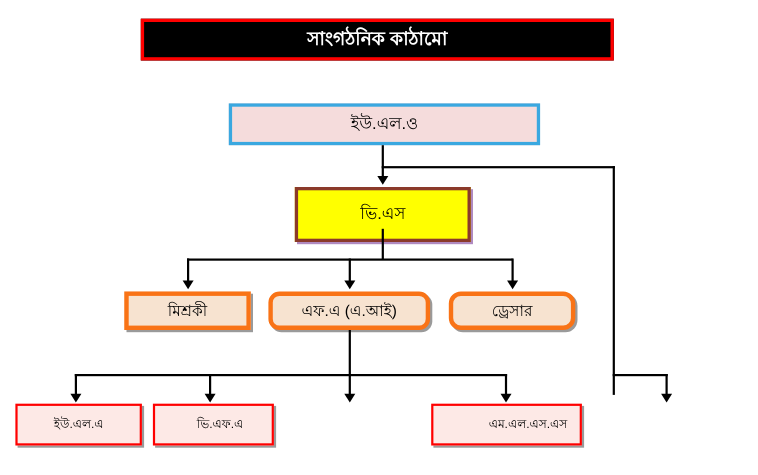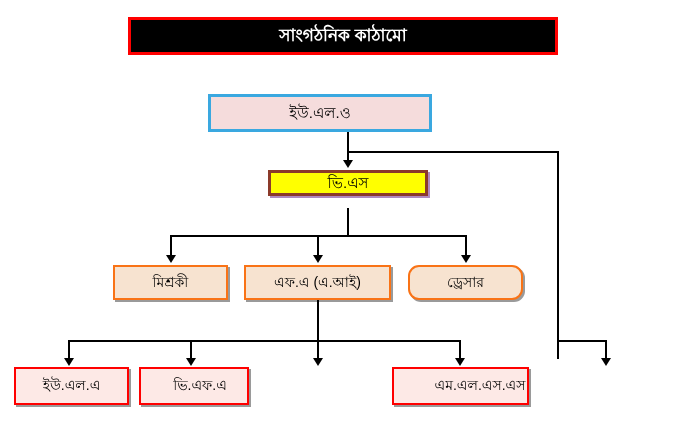--- a/index.html
+++ b/index.html
@@ -50,32 +50,32 @@
     background: #ffff00;
     border: 3px solid #8b3a2a;
     color: #000000;
     font-size: 15px;
     box-shadow: 2px 2px 0 #b08ac0;
   }
 
   
   .lvl3-box {
     background: #f7e3d0;
-    border: 2px solid #f97316;
+    border: 4px solid #f97316;
     color: #000000;
     font-size: 14px;
     box-shadow: 2px 2px 0 #9a9a9a;
   }
 
   
   .lvl4-box {
     background: #fde9e6;
     border: 2px solid #ff0000;
     color: #000000;
-    font-size: 14px;
+    font-size: 11px;
     box-shadow: 2px 2px 0 #9a9a9a;
   }
 
   .conn {
     position: absolute;
     background: #000000;
   }
   .vline { width: 2px; }
   .hline { height: 2px; }
 
@@ -88,27 +88,27 @@
     border-top: 8px solid #000000;
   }
 </style>
 </head>
 <body>
 
 <div id="canvas">
 
   <div class="node title-box" style="left:128px; top:17px; width:430px; height:38px;">সাংগঠনিক কাঠামো</div>
 
-  <div class="node lvl1-box" style="left:208px; top:94px; width:224px; height:38px;">ইউ.এল.ও</div>
+  <div class="node lvl1-box" style="left:208px; top:94px; width:283px; height:38px;">ইউ.এল.ও</div>
 
-  <div class="node lvl2-box" style="left:268px; top:170px; width:160px; height:26px;">ভি.এস</div>
+  <div class="node lvl2-box" style="left:268px; top:170px; width:160px; height:50px;">ভি.এস</div>
 
   <div class="node lvl3-box" style="left:113px; top:265px; width:115px; height:35px;">মিশ্রকী</div>
 
-  <div class="node lvl3-box" style="left:244px; top:265px; width:147px; height:35px;">এফ.এ (এ.আই)</div>
+  <div class="node lvl3-box" style="left:244px; top:265px; width:147px; height:35px;border-radius:10px;">এফ.এ (এ.আই)</div>
 
   <div class="node lvl3-box" style="left:408px; top:265px; width:115px; height:35px;border-radius:11px;">ড্রেসার</div>
 
   <div class="node lvl4-box" style="left:14px; top:367px; width:115px; height:38px;">ইউ.এল.এ</div>
 
   <div class="node lvl4-box" style="left:139px; top:367px; width:110px; height:38px;padding-left:12px;">ভি.এফ.এ</div>
 
 
   <div class="node lvl4-box" style="left:392px; top:367px; width:137px; height:38px;padding-left:39px;">এম.এল.এস.এস</div>
 

